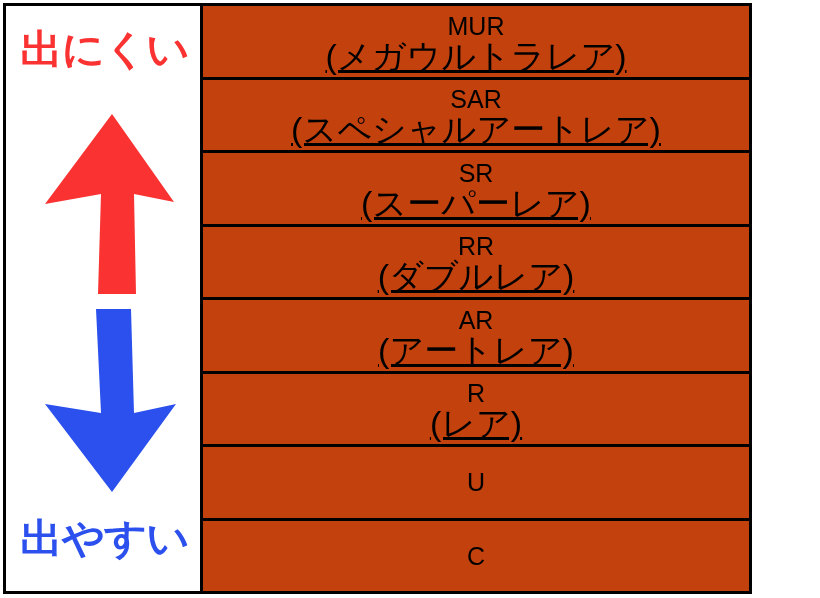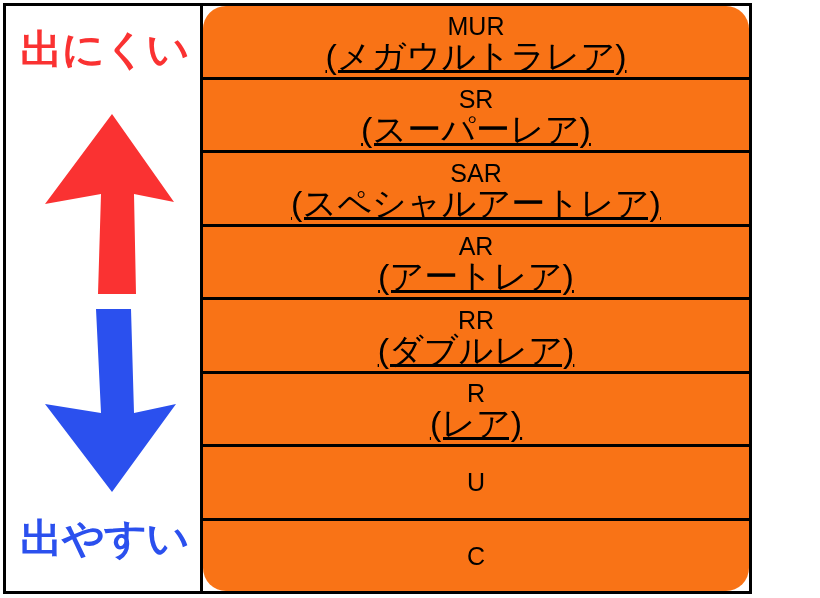--- a/index.html
+++ b/index.html
@@ -77,22 +77,21 @@
     top: 0;
     width: 197px;
     height: 585px;
   }
 
   
   .rarity-table {
     flex: 1 1 auto;
     display: flex;
     flex-direction: column;
-    background: #f97316;
-    border-radius: 23px;
+    background: #c2410c;
   }
 
   .rarity-row {
     flex: 1 1 0;
     box-sizing: border-box;
     border-bottom: 3px solid #000000;
     display: flex;
     flex-direction: column;
     align-items: center;
     justify-content: center;
@@ -136,37 +135,37 @@
     </div>
 
     <div class="rarity-table">
 
       <div class="rarity-row">
         <div class="rarity-code">MUR</div>
         <div class="rarity-name">(メガウルトラレア)</div>
       </div>
 
       <div class="rarity-row">
+        <div class="rarity-code">SAR</div>
+        <div class="rarity-name">(スペシャルアートレア)</div>
+      </div>
+
+      <div class="rarity-row">
         <div class="rarity-code">SR</div>
         <div class="rarity-name">(スーパーレア)</div>
       </div>
 
       <div class="rarity-row">
-        <div class="rarity-code">SAR</div>
-        <div class="rarity-name">(スペシャルアートレア)</div>
+        <div class="rarity-code">RR</div>
+        <div class="rarity-name">(ダブルレア)</div>
       </div>
 
       <div class="rarity-row">
         <div class="rarity-code">AR</div>
         <div class="rarity-name">(アートレア)</div>
-      </div>
-
-      <div class="rarity-row">
-        <div class="rarity-code">RR</div>
-        <div class="rarity-name">(ダブルレア)</div>
       </div>
 
       <div class="rarity-row">
         <div class="rarity-code">R</div>
         <div class="rarity-name">(レア)</div>
       </div>
 
       <div class="rarity-row">
         <div class="rarity-code">U</div>
       </div>

